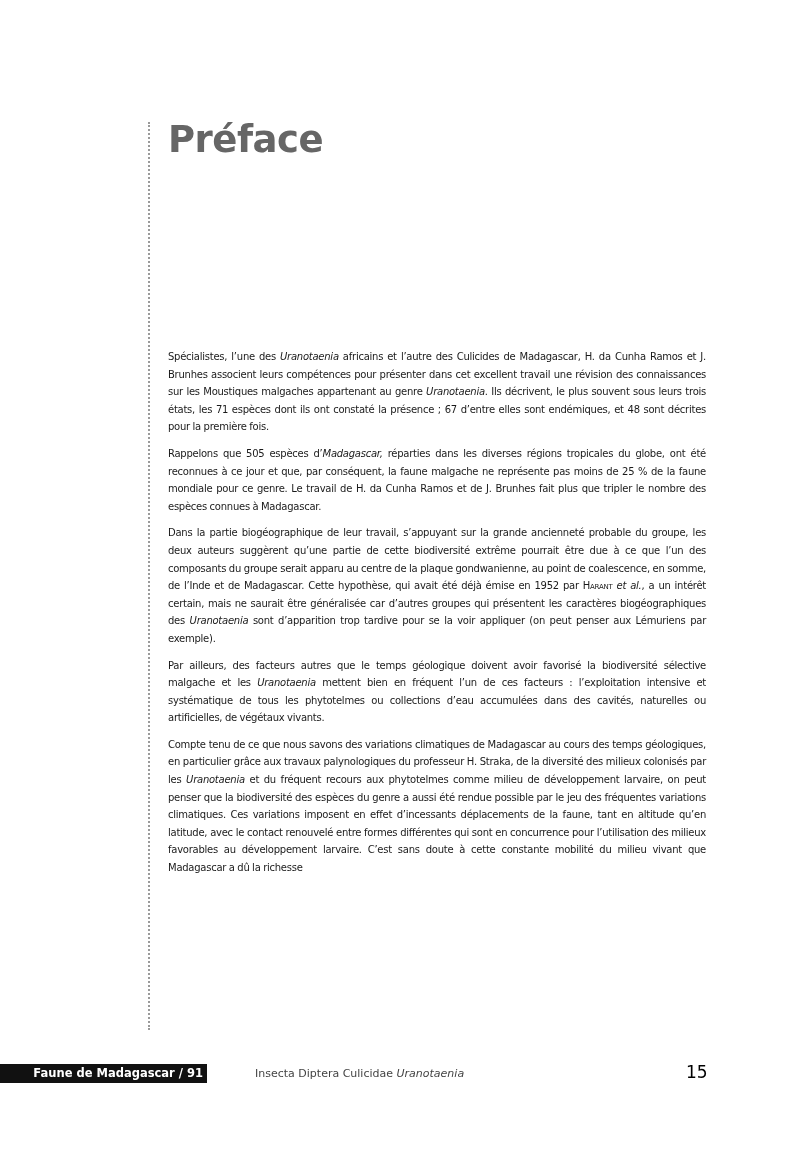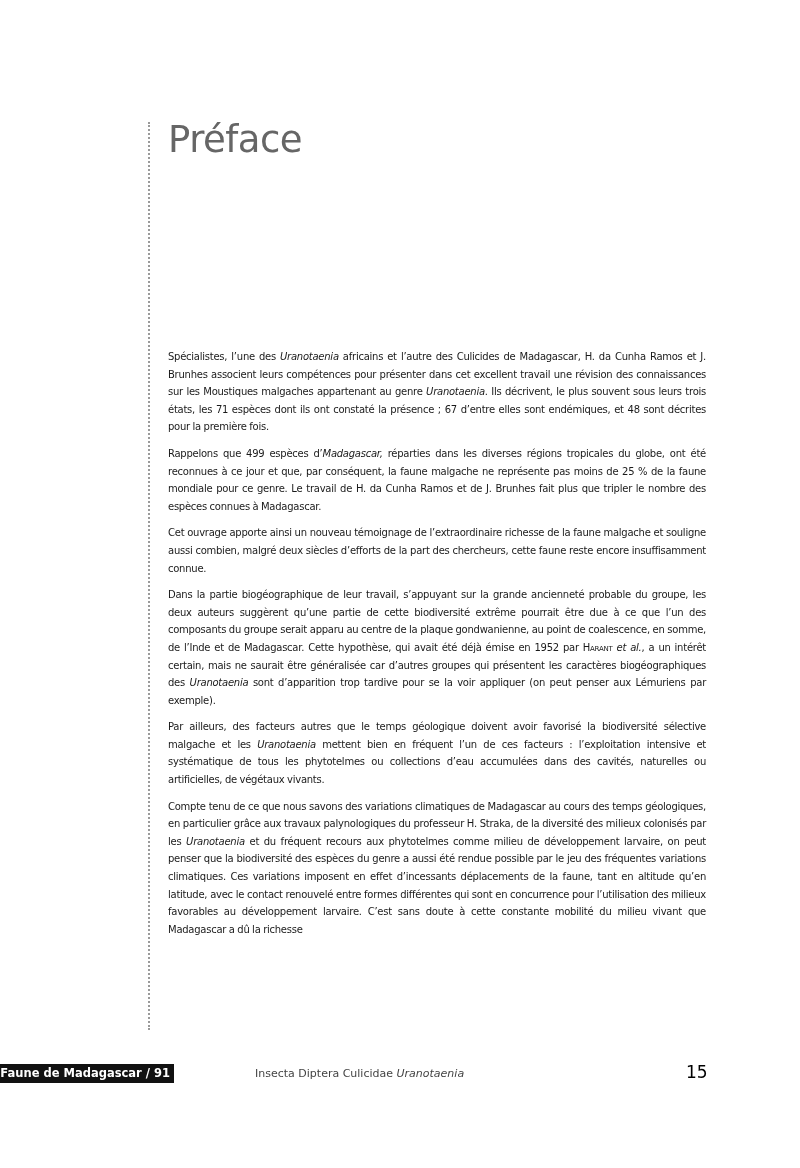--- a/index.html
+++ b/index.html
@@ -1,45 +1,44 @@
 <!DOCTYPE html>
 <html><head>
 <meta charset="utf-8">
 <style>
   html, body { margin: 0; padding: 0; background: #ffffff; }
   body { width: 800px; height: 1168px; position: relative; overflow: hidden;
          font-family: "DejaVu Sans", sans-serif; color: #1a1a1a; }
   .rule { position: absolute; left: 148px; top: 122px; height: 908px; width: 0;
           border-left: 2px dotted #9a9a9a; }
   .title { position: absolute; left: 168px; top: 118px; margin: 0;
-           font-family: "DejaVu Sans", sans-serif; font-weight: normal;
+           font-family: "DejaVu Sans", sans-serif; font-weight: bold;
            font-size: 37px; letter-spacing: -0.5px; color: #666666; }
   .body { position: absolute; left: 168px; top: 348px; width: 538px;
           font-family: "DejaVu Sans", sans-serif; font-size: 10px; line-height: 17.6px;
           text-align: justify; hyphens: manual; letter-spacing: -0.25px; word-spacing: -0.3px; }
   .body p { margin: 0 0 9px 0; }
   .sc { font-variant: small-caps; }
-  .footer-bar { position: absolute; left: 0; top: 1064px; width: 174px; height: 19px;
+  .footer-bar { position: absolute; left: 0; top: 1064px; width: 207px; height: 19px;
                 background: #111111; color: #ffffff; font-weight: bold; font-size: 11.5px;
                 line-height: 19px; text-align: right; box-sizing: border-box; padding-right: 4px; }
   .footer-series { position: absolute; left: 228px; top: 1064px; font-size: 11px; line-height: 19px;
                    color: #444444; margin-left: 27px; }
   .page-number { position: absolute; left: 686px; top: 1062px; font-size: 17px; color: #000000; }
 </style>
 </head>
 <body>
 
 <div class="rule"></div>
 
 <h1 class="title">Préface</h1>
 
 <div class="body" id="body-text">
   <p><span>Spécialistes, l’une des </span><i>Uranotaenia</i><span> africains et l’autre des Culicides de Madagascar, H. da Cunha Ramos et J. Brunhes associent leurs compétences pour présenter dans cet excellent travail une révision des connaissances sur les Moustiques malgaches appartenant au genre </span><i>Uranotaenia</i><span>. Ils décrivent, le plus souvent sous leurs trois états, les 71 espèces dont ils ont constaté la présence ; 67 d’entre elles sont endémiques, et 48 sont décrites pour la première fois.</span></p>
-  <p><span>Rappelons que 499 espèces d’</span><i>Madagascar,</i><span> réparties dans les diverses régions tropicales du globe, ont été reconnues à ce jour et que, par conséquent, la faune malgache ne représente pas moins de 25 % de la faune mondiale pour ce genre. Le travail de H. da Cunha Ramos et de J. Brunhes fait plus que tripler le nombre des espèces connues à Madagascar.</span></p>
-  <p><span>Cet ouvrage apporte ainsi un nouveau témoignage de l’extraordinaire richesse de la faune malgache et souligne aussi combien, malgré deux siècles d’efforts de la part des cher­cheurs, cette faune reste encore insuffisamment connue.</span></p>
+  <p><span>Rappelons que 505 espèces d’</span><i>Madagascar,</i><span> réparties dans les diverses régions tropicales du globe, ont été reconnues à ce jour et que, par conséquent, la faune malgache ne représente pas moins de 25 % de la faune mondiale pour ce genre. Le travail de H. da Cunha Ramos et de J. Brunhes fait plus que tripler le nombre des espèces connues à Madagascar.</span></p>
   <p><span>Dans la partie biogéographique de leur travail, s’appuyant sur la grande ancienneté pro­bable du groupe, les deux auteurs suggèrent qu’une partie de cette biodiversité extrême pourrait être due à ce que l’un des composants du groupe serait apparu au centre de la plaque gondwanienne, au point de coalescence, en somme, de l’Inde et de Madagascar. Cette hypothèse, qui avait été déjà émise en 1952 par </span><span class="sc">Harant</span><span> </span><i>et al.</i><span>, a un intérêt certain, mais ne saurait être généralisée car d’autres groupes qui présentent les caractères bio­géographiques des </span><i>Uranotaenia</i><span> sont d’apparition trop tardive pour se la voir appliquer (on peut penser aux Lémuriens par exemple).</span></p>
   <p><span>Par ailleurs, des facteurs autres que le temps géologique doivent avoir favorisé la biodi­versité sélective malgache et les </span><i>Uranotaenia</i><span> mettent bien en fréquent l’un de ces facteurs : l’exploitation intensive et systématique de tous les phytotelmes ou collections d’eau accu­mulées dans des cavités, naturelles ou artificielles, de végétaux vivants.</span></p>
   <p><span>Compte tenu de ce que nous savons des variations climatiques de Madagascar au cours des temps géologiques, en particulier grâce aux travaux palynologiques du professeur H. Straka, de la diversité des milieux colonisés par les </span><i>Uranotaenia</i><span> et du fréquent recours aux phytotelmes comme milieu de développement larvaire, on peut penser que la biodi­versité des espèces du genre a aussi été rendue possible par le jeu des fréquentes varia­tions climatiques. Ces variations imposent en effet d’incessants déplacements de la faune, tant en altitude qu’en latitude, avec le contact renouvelé entre formes différentes qui sont en concurrence pour l’utilisation des milieux favorables au développement larvaire. C’est sans doute à cette constante mobilité du milieu vivant que Madagascar a dû la richesse</span></p>
 </div>
 
 <div class="footer-bar">Faune de Madagascar / 91</div>
 <div class="footer-series">
   <span>Insecta Diptera Culicidae </span><i>Uranotaenia</i>
 </div>
 <div class="page-number">15</div>

